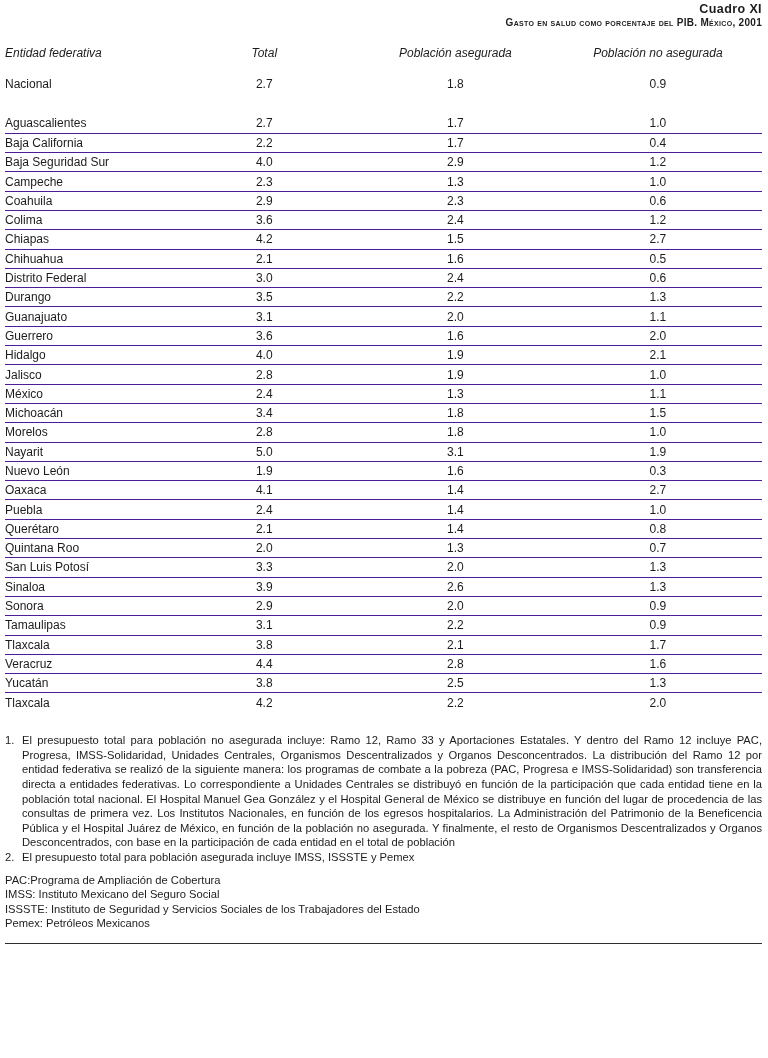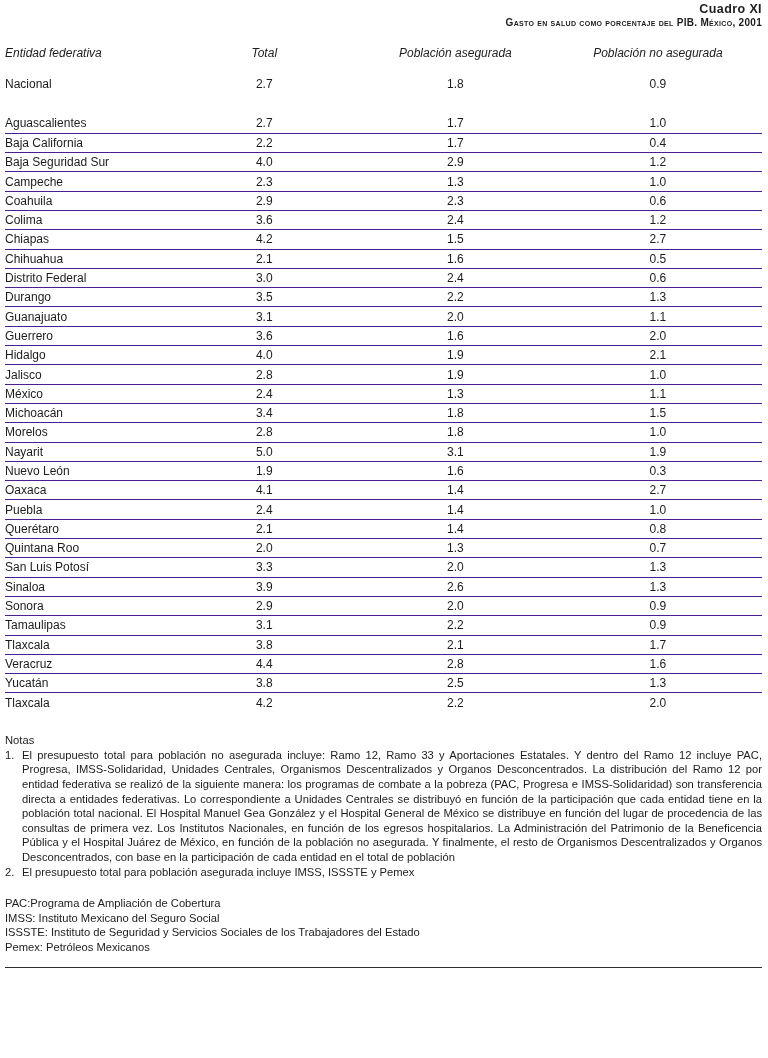--- a/index.html
+++ b/index.html
@@ -43,21 +43,21 @@
   tbody.state-rows tr { border-bottom: 1px solid #4c1d95; height: 19.3px; }
   tbody.state-rows tr:last-child { border-bottom: none; }
   tbody.state-rows td { padding: 1px 0; }
 
   
   .notes { margin-top: 21px; font-size: 11.2px; line-height: 14.6px; }
   .notes-heading { }
   .note-item { display: flex; }
   .note-num { flex: none; width: 17px; }
   .note-text { flex: 1; text-align: justify; }
-  .abbr-block { margin-top: 17px; }
+  .abbr-block { margin-top: 8px; }
   .sources { margin-top: 14.6px; text-align: justify; }
 
   .bottom-rule {
     border: none; border-top: 1.5px solid #2e2e2e;
     margin-top: 12px;
   }
 </style>
 </head>
 <body>
 
@@ -275,21 +275,20 @@
         <tr>
       <td>Tlaxcala</td>
       <td class="num">4.2</td>
       <td class="num">2.2</td>
       <td class="num">2.0</td>
     </tr>
       </tbody>
   </table>
 
   <div class="notes">
-    <div class="notes-heading">Notas</div>
 
     <div class="note-item">
       <span class="note-num">1.</span>
       <span class="note-text">El presupuesto total para población no asegurada incluye: Ramo 12, Ramo 33 y Aportaciones Estatales. Y dentro del Ramo 12 incluye PAC, Progresa, IMSS-Solidaridad, Unidades Centrales, Organismos Descentralizados y Organos Desconcentrados. La distribución del Ramo 12 por entidad federativa se realizó de la siguiente manera: los programas de combate a la pobreza (PAC, Progresa e IMSS-Solidaridad) son transferencia directa a entidades federativas. Lo correspondiente a Unidades Centrales se distribuyó en función de la participación que cada entidad tiene en la población total nacional. El Hospital Manuel Gea González y el Hospital General de México se distribuye en función del lugar de procedencia de las consultas de primera vez. Los Institutos Nacionales, en función de los egresos hospitalarios. La Administración del Patrimonio de la Beneficencia Pública y el Hospital Juárez de México, en función de la población no asegurada. Y finalmente, el resto de Organismos Descentralizados y Organos Desconcentrados, con base en la participación de cada entidad en el total de población</span>
     </div>
     <div class="note-item">
       <span class="note-num">2.</span>
       <span class="note-text">El presupuesto total para población asegurada incluye IMSS, ISSSTE y Pemex</span>
     </div>
 

